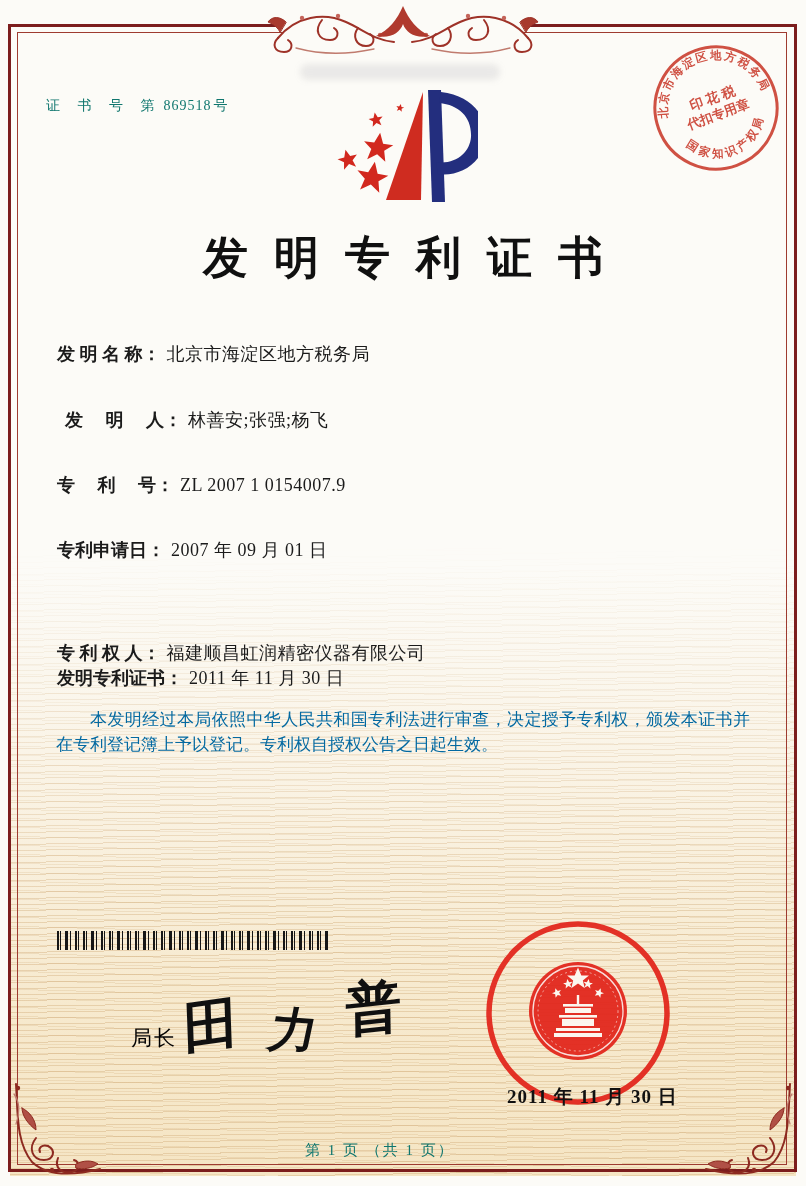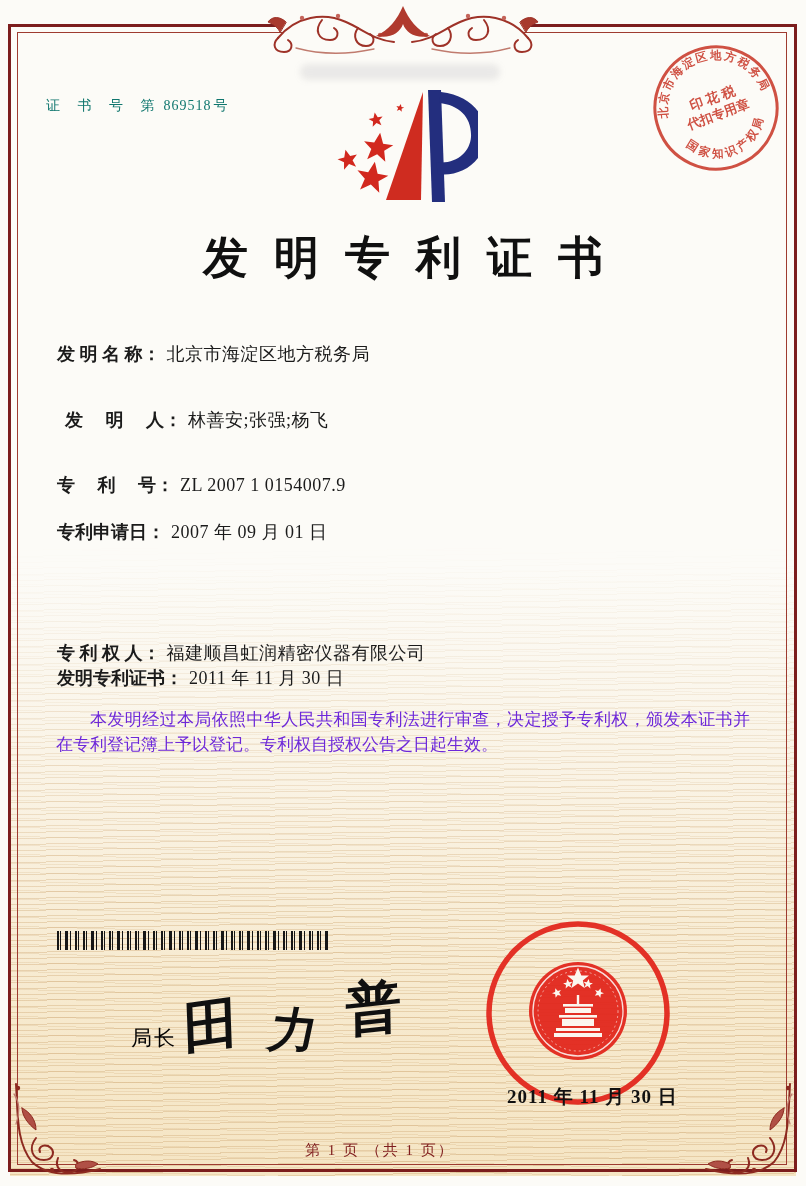--- a/index.html
+++ b/index.html
@@ -37,24 +37,24 @@
   .cert-no{left:46px;top:97px;font-size:14px;color:#0f766e;white-space:nowrap;}
   .cert-no .sp{letter-spacing:7px;}
   .cert-no .num{letter-spacing:1px;padding:0 2px;}
 
   .title{left:0;right:0;top:228px;text-align:center;font-size:45px;font-weight:bold;
          letter-spacing:26px;text-indent:26px;color:#101010;}
 
   .field-row{left:57px;font-size:18px;white-space:nowrap;color:#1b1b1b;}
   .field-row .lab{display:inline-block;font-weight:bold;}
   .field-row .val{margin-left:6px;letter-spacing:.5px;}
-  .r0{top:342px;} .r1{top:408px;margin-left:8px;} .r2{top:473px;} .r3{top:520px;} .r4{top:601px;margin-top:40px;} .r5{top:666px;}
+  .r0{top:342px;} .r1{top:408px;margin-left:8px;} .r2{top:473px;} .r3{top:538px;} .r4{top:601px;margin-top:40px;} .r5{top:666px;}
 
   .body-text{left:56px;width:694px;top:708px;font-size:17px;line-height:24.8px;
-             text-align:justify;color:#6d28d9;}
+             text-align:justify;color:#0369a1;}
   .body-text p{margin:0;text-indent:2em;}
 
   .barcode{left:57px;top:931px;width:272px;height:19px;
     background:
       repeating-linear-gradient(90deg,
         #161616 0 2px, transparent 2px 3px,
         #161616 3px 4px, transparent 4px 8px,
         #161616 8px 11px, transparent 11px 13px,
         #161616 13px 14px, transparent 14px 18px,
         #161616 18px 20px, transparent 20px 21px,
@@ -67,21 +67,21 @@
   .signature span{display:inline-block;}
   .signature .c0{transform:rotate(-5deg) skewX(-6deg);}
   .signature .c1{transform:translateY(7px) rotate(7deg) skewX(-8deg);margin-left:10px;font-size:48px;}
   .signature .c2{transform:translateY(-9px) rotate(-3deg) skewX(-5deg);margin-left:10px;}
 
   .seal-svg{left:484px;top:919px;}
   .seal-date{left:507px;top:1084px;font-size:19px;font-weight:bold;letter-spacing:1px;color:#111;}
 
   .stamp-svg{left:646px;top:38px;}
 
-  .footer{left:305px;top:1141px;font-size:15px;letter-spacing:2px;color:#7f1d1d;}
+  .footer{left:305px;top:1141px;font-size:15px;letter-spacing:2px;color:#0f766e;}
 
   .ornament-top{left:262px;top:2px;}
   .corner-bl{left:6px;bottom:6px;}
   .corner-br{right:6px;bottom:6px;}
   .logo-svg{left:328px;top:80px;}
 </style>
 </head>
 <body>
 
 <div class="abs paper-tint"></div>

